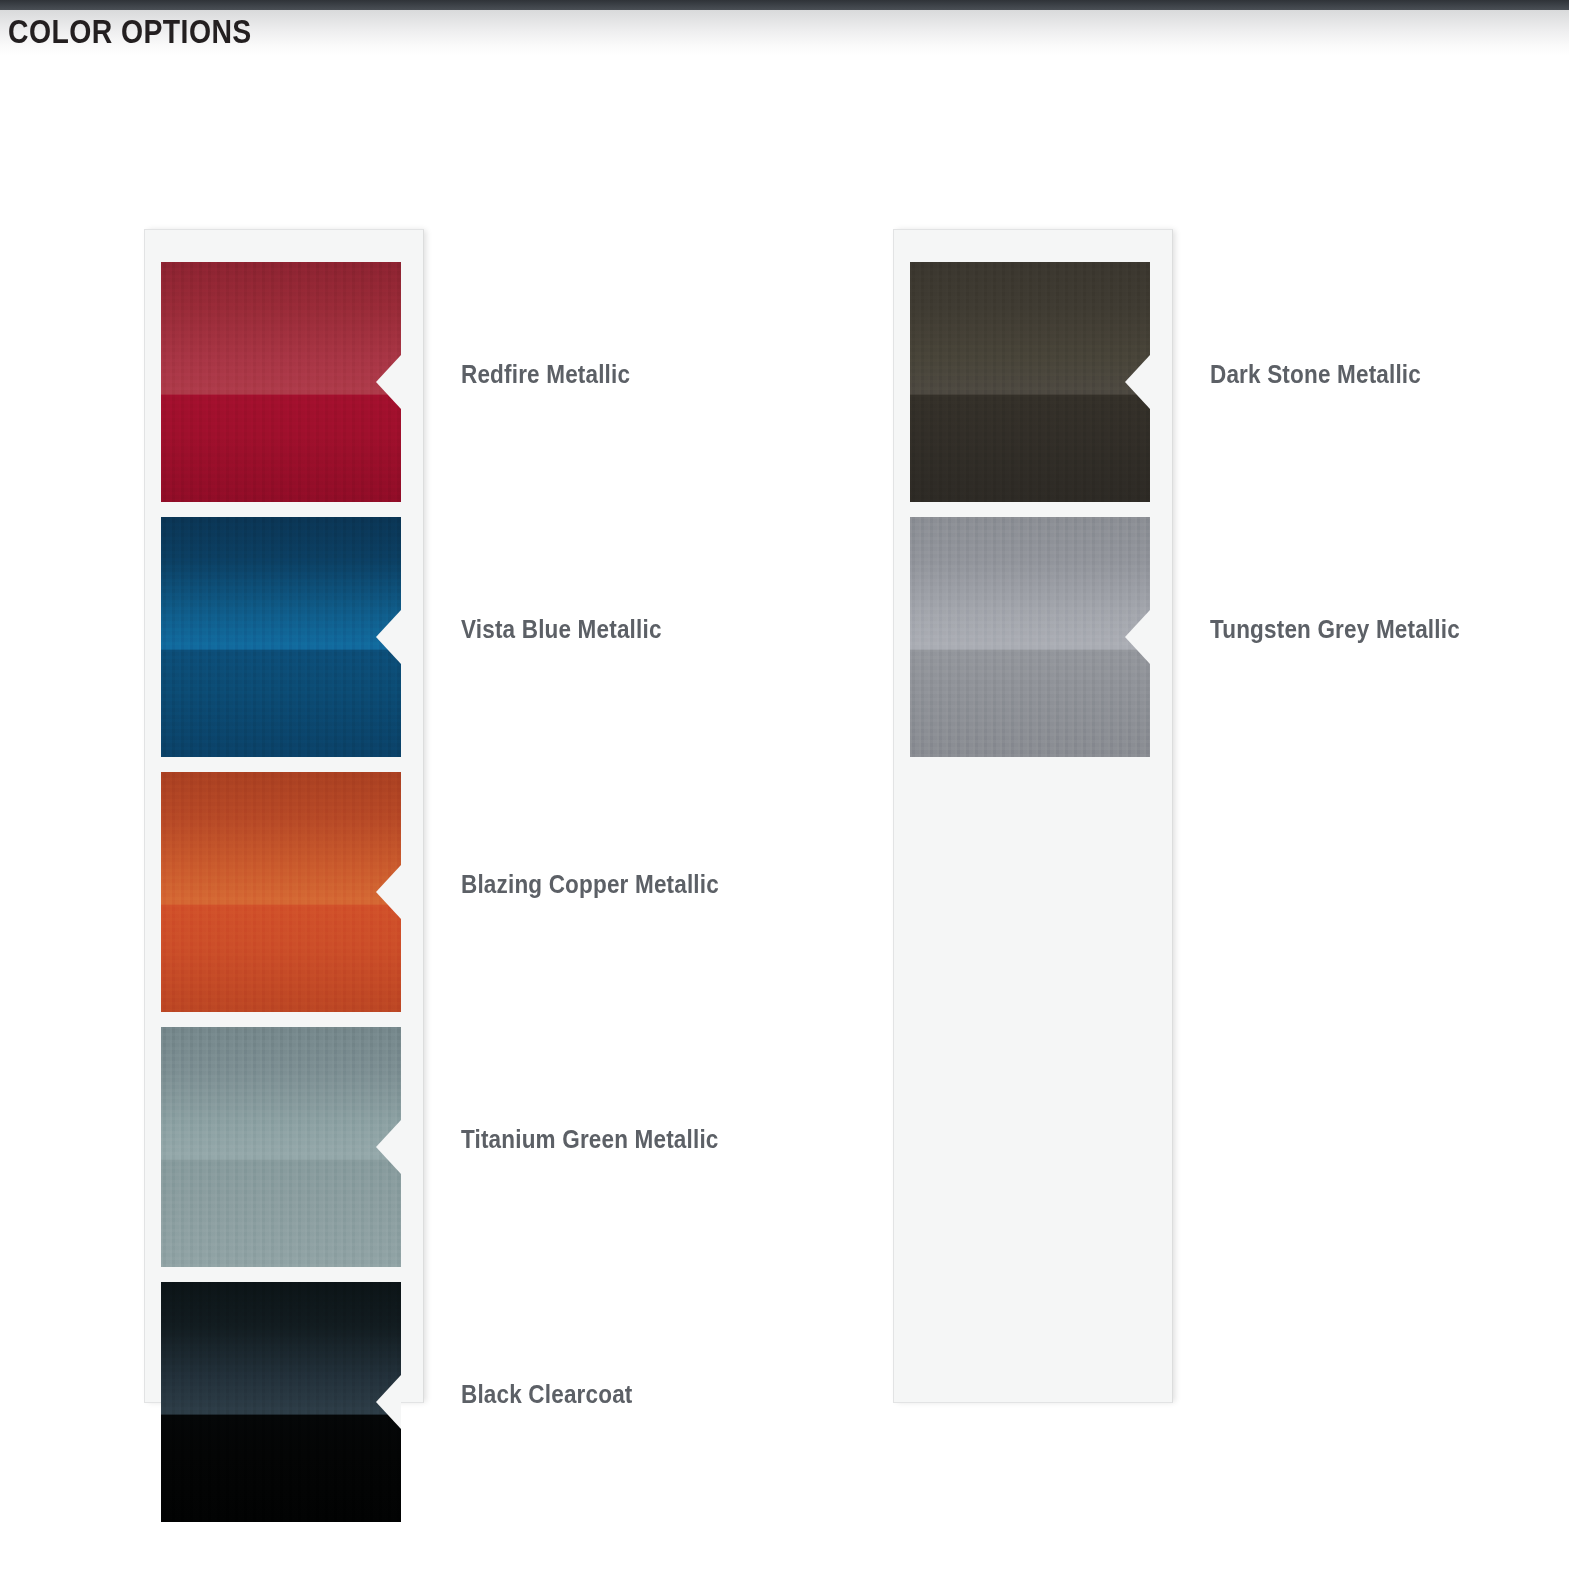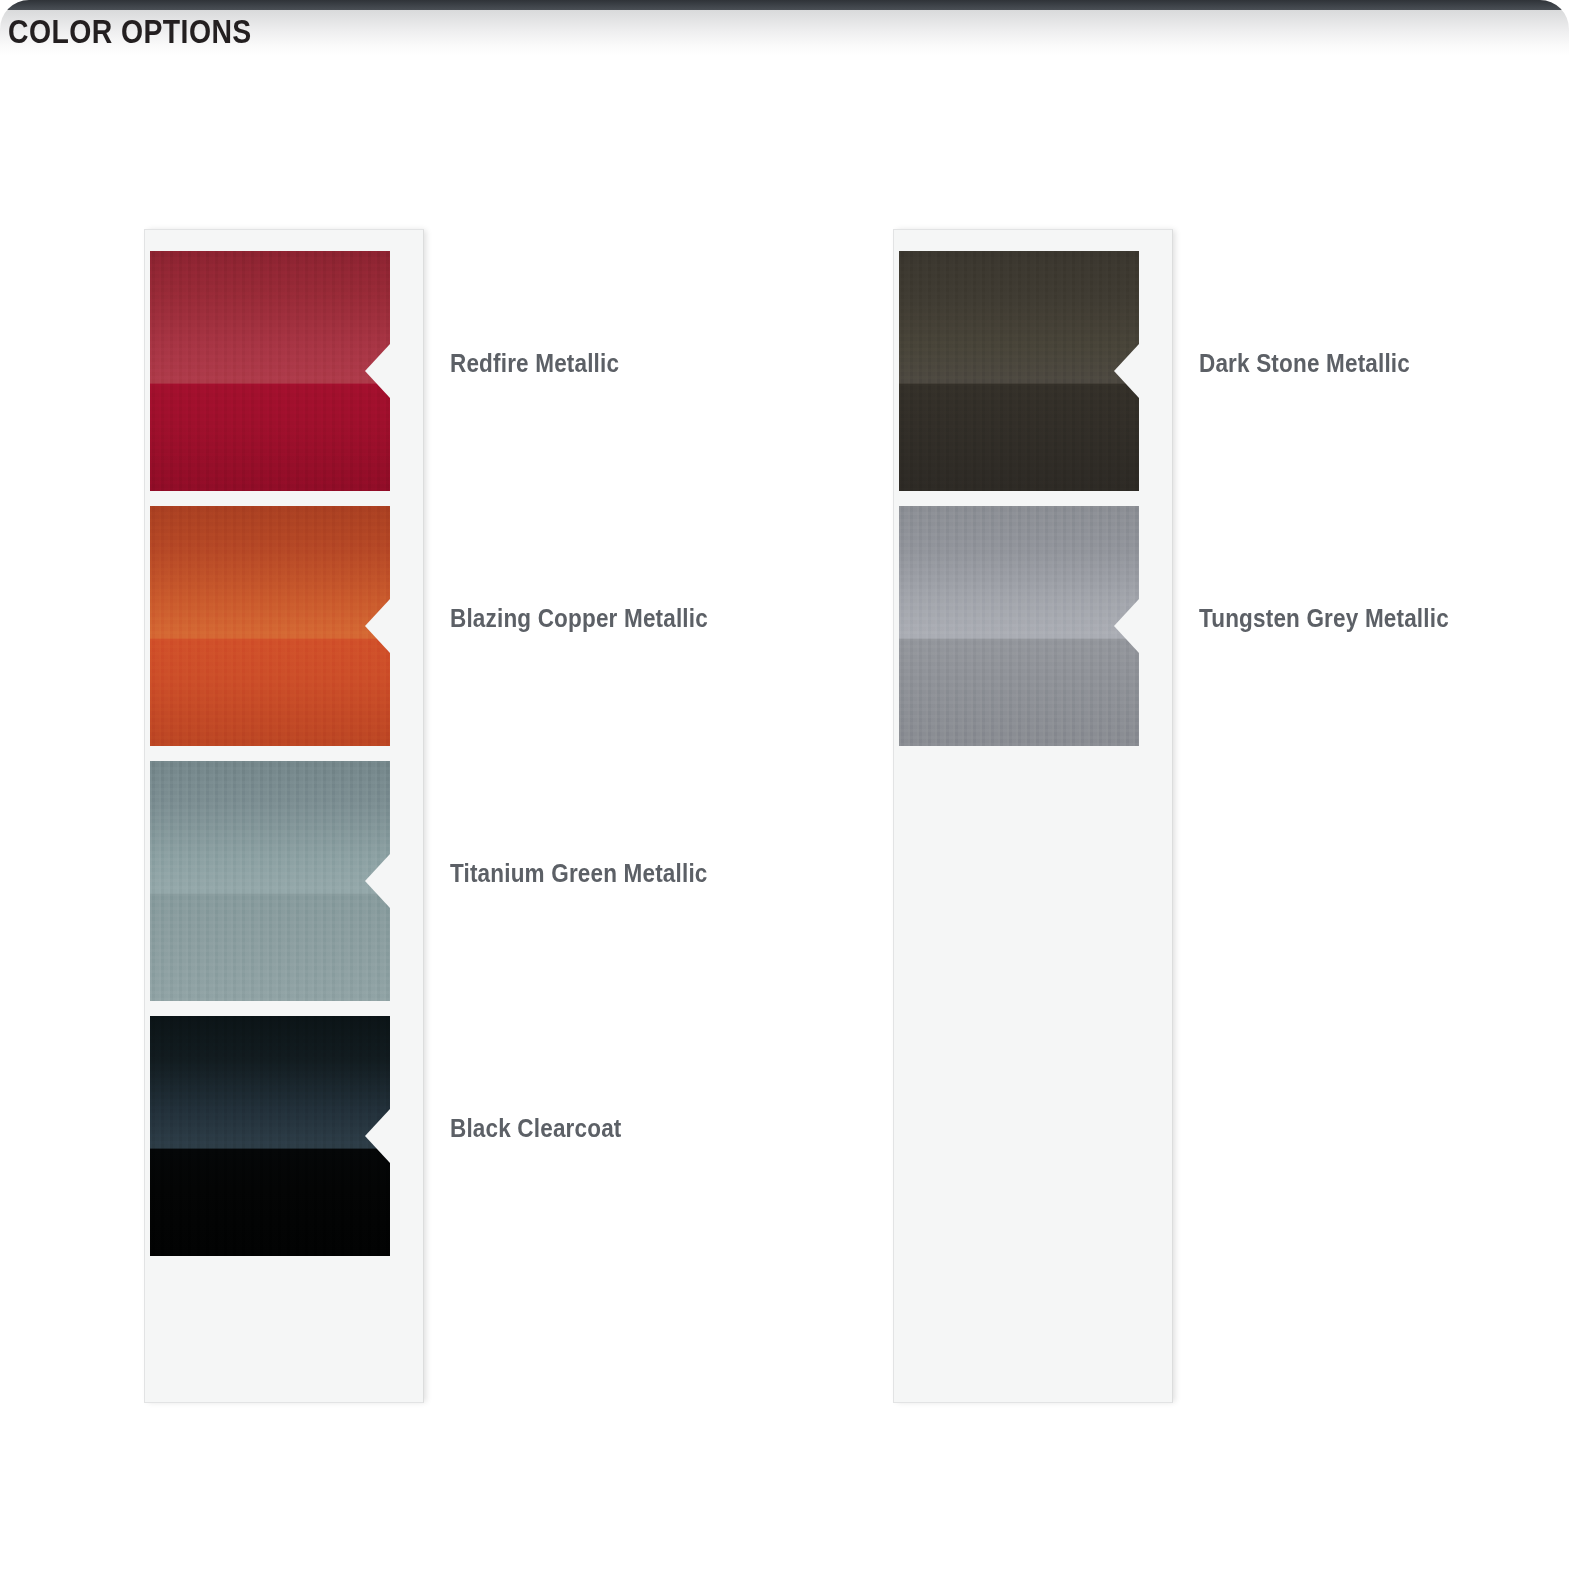--- a/index.html
+++ b/index.html
@@ -9,21 +9,20 @@
     padding: 0;
     background: #ffffff;
     font-family: "Liberation Sans", sans-serif;
   }
   #page {
     position: relative;
     width: 1569px;
     height: 1592px;
     overflow: hidden;
     background: #ffffff;
-    border-radius: 29px;
   }
 
   
   .topbar {
     position: absolute;
     top: 0; left: 0;
     width: 1569px;
     height: 10px;
     background: linear-gradient(180deg, #2f3338 0%, #3f444a 60%, #4a4f55 100%);
   }
@@ -72,21 +71,21 @@
   
   .swatch-card {
     position: absolute;
     top: 0; left: 0;
     width: 280px;
     height: 1174px;
     background: #f5f6f6;
     border: 1px solid #e2e3e4;
     border-right: 1px solid #dcdddd;
     box-shadow: 3px 0 6px -1px rgba(0,0,0,0.13);
-    padding: 5px;
+    padding: 16px;
   }
 
   .swatch-list { position: relative; }
 
   .swatch-row {
     position: relative;
     height: 255px;
   }
   .swatch-row + .swatch-row { margin-top: 0; }
 
@@ -164,20 +163,28 @@
 
           <div class="swatch-row">
             <div class="chip">
               <div class="chip-paint" style="background-image: linear-gradient(rgb(139, 34, 48) 0%, rgb(150, 41, 54) 18%, rgb(166, 52, 67) 40%, rgb(173, 58, 73) 54%, rgb(173, 58, 73) 55%, rgb(161, 15, 44) 55.5%, rgb(157, 15, 43) 72%, rgb(142, 12, 38) 100%);"></div>
               <div class="chip-texture"></div>
               <div class="chip-notch"></div>
             </div>
             <div class="swatch-label"><span>Redfire Metallic</span></div>
           </div>
 
+          <div class="swatch-row">
+            <div class="chip">
+              <div class="chip-paint" style="background-image: linear-gradient(rgb(10, 52, 83) 0%, rgb(11, 62, 97) 18%, rgb(15, 91, 136) 40%, rgb(17, 105, 157) 54%, rgb(17, 105, 157) 55%, rgb(12, 76, 118) 55.5%, rgb(11, 74, 114) 72%, rgb(10, 64, 102) 100%);"></div>
+              <div class="chip-texture"></div>
+              <div class="chip-notch"></div>
+            </div>
+            <div class="swatch-label"><span>Vista Blue Metallic</span></div>
+          </div>
 
           <div class="swatch-row">
             <div class="chip">
               <div class="chip-paint" style="background-image: linear-gradient(rgb(169, 63, 33) 0%, rgb(181, 71, 37) 18%, rgb(202, 90, 44) 40%, rgb(213, 103, 51) 54%, rgb(213, 103, 51) 55%, rgb(209, 79, 41) 55.5%, rgb(204, 77, 40) 72%, rgb(187, 69, 35) 100%);"></div>
               <div class="chip-texture"></div>
               <div class="chip-notch"></div>
             </div>
             <div class="swatch-label"><span>Blazing Copper Metallic</span></div>
           </div>
 

